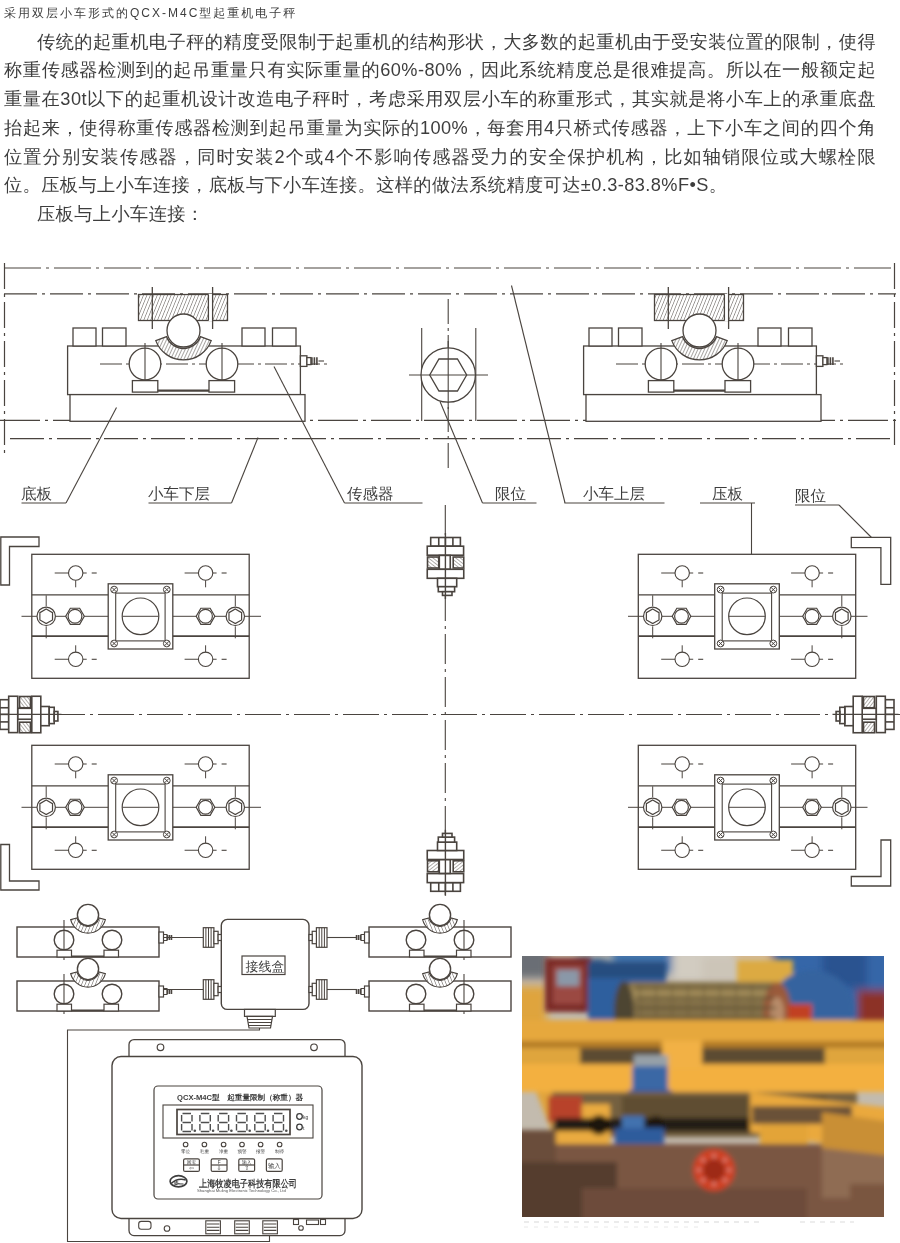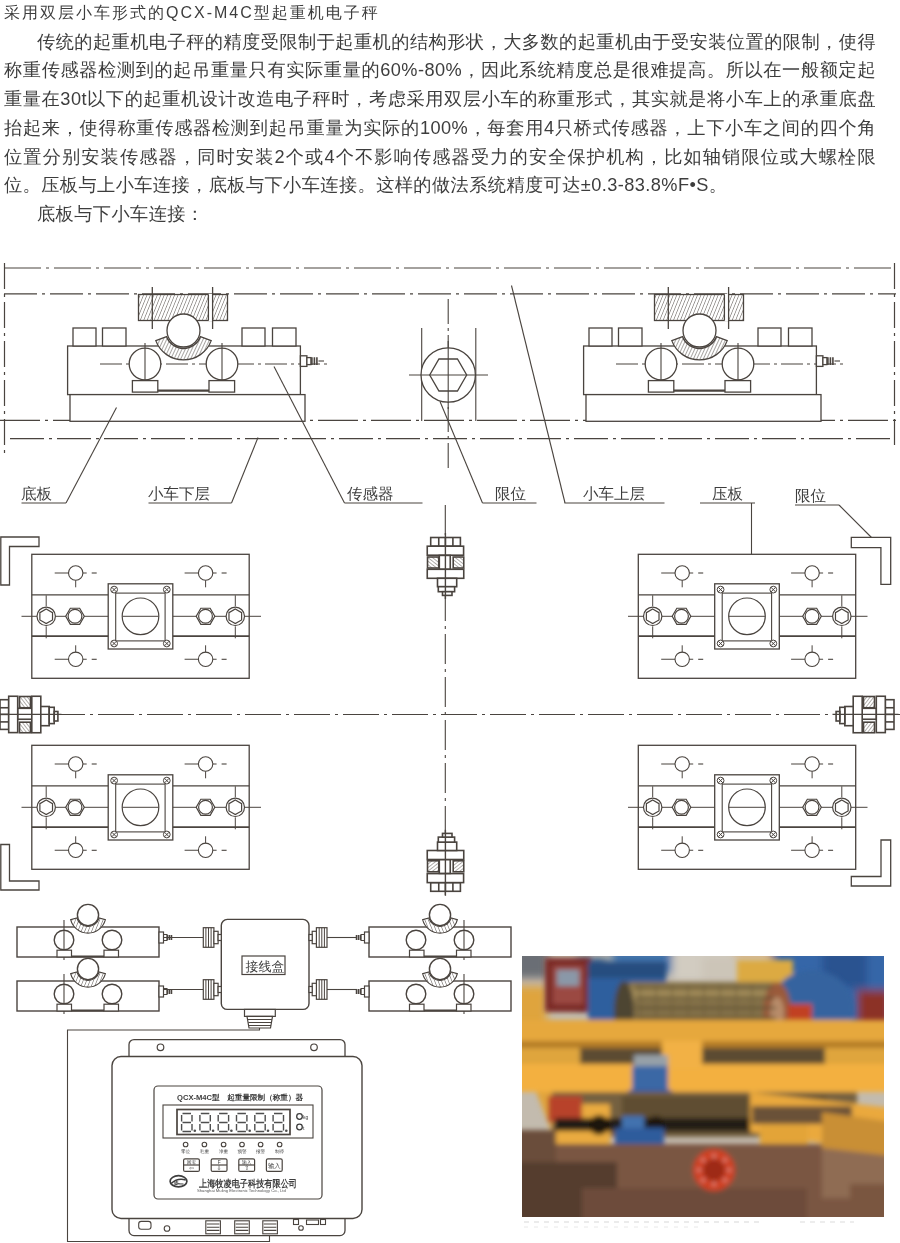--- a/index.html
+++ b/index.html
@@ -1,23 +1,23 @@
 <!DOCTYPE html>
 <html><head><meta charset="utf-8"><style>
 html,body{margin:0;padding:0;background:#fff;width:900px;height:1243px;overflow:hidden}
 body{position:relative;font-family:"Liberation Sans",sans-serif;color:#3d3d3d}
 .txt{position:absolute;left:4px;top:-1px;width:872px;font-size:18.2px;letter-spacing:0.42px;line-height:28.7px;text-align:justify}
 .txt p{margin:0;text-indent:33px}
-.txt .t0{text-indent:0;font-size:16px;letter-spacing:2px}
+.txt .t0{text-indent:0;font-size:12px;letter-spacing:2px}
 svg{position:absolute;display:block}
 </style></head><body>
 <div class="txt">
 <p class="t0">采用双层小车形式的QCX-M4C型起重机电子秤</p>
 <p>传统的起重机电子秤的精度受限制于起重机的结构形状，大多数的起重机由于受安装位置的限制，使得称重传感器检测到的起吊重量只有实际重量的60%-80%，因此系统精度总是很难提高。所以在一般额定起重量在30t以下的起重机设计改造电子秤时，考虑采用双层小车的称重形式，其实就是将小车上的承重底盘抬起来，使得称重传感器检测到起吊重量为实际的100%，每套用4只桥式传感器，上下小车之间的四个角位置分别安装传感器，同时安装2个或4个不影响传感器受力的安全保护机构，比如轴销限位或大螺栓限位。压板与上小车连接，底板与下小车连接。这样的做法系统精度可达±0.3-83.8%F•S。</p>
-<p>底板与下小车连接：</p>
+<p>压板与上小车连接：</p>
 </div>
 <svg style="left:0;top:258px" width="900" height="330" viewBox="0 258 900 330" fill="none" stroke-linecap="butt">
 <defs>
 <pattern id="h1" width="3.2" height="3.2" patternUnits="userSpaceOnUse" patternTransform="rotate(22)">
 <rect width="3.2" height="3.2" fill="#fff"></rect>
         <line x1="0" y1="0" x2="0" y2="3.2" stroke="#524c46" stroke-width="1"></line>
 </pattern>
 <pattern id="h2" width="3" height="3" patternUnits="userSpaceOnUse" patternTransform="rotate(25)">
 <rect width="3" height="3" fill="#fff"></rect>
         <line x1="0" y1="0" x2="0" y2="3" stroke="#524c46" stroke-width="1"></line>

